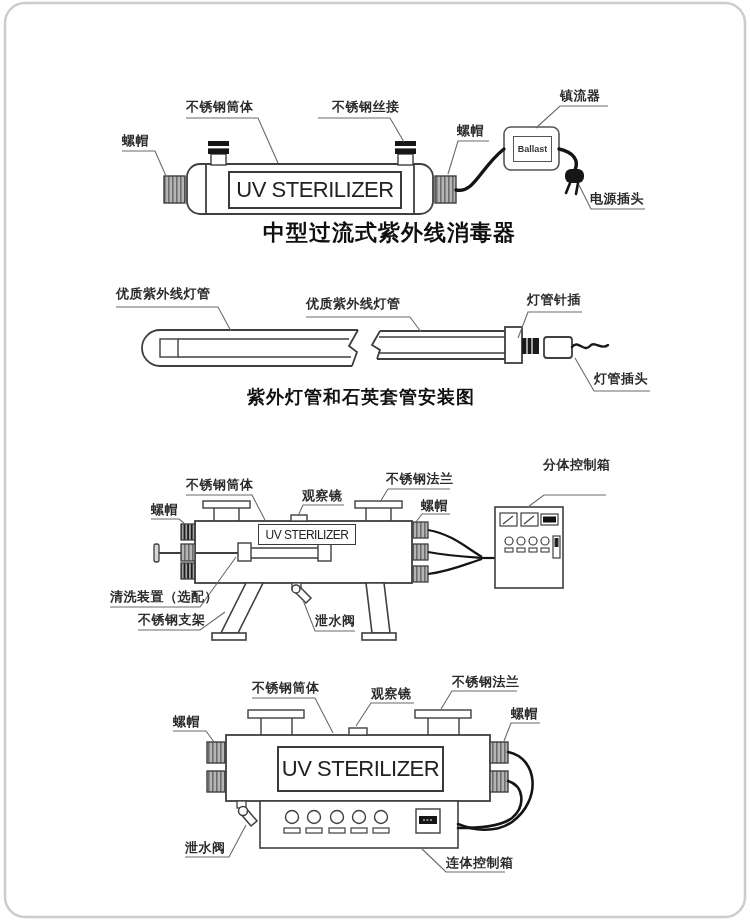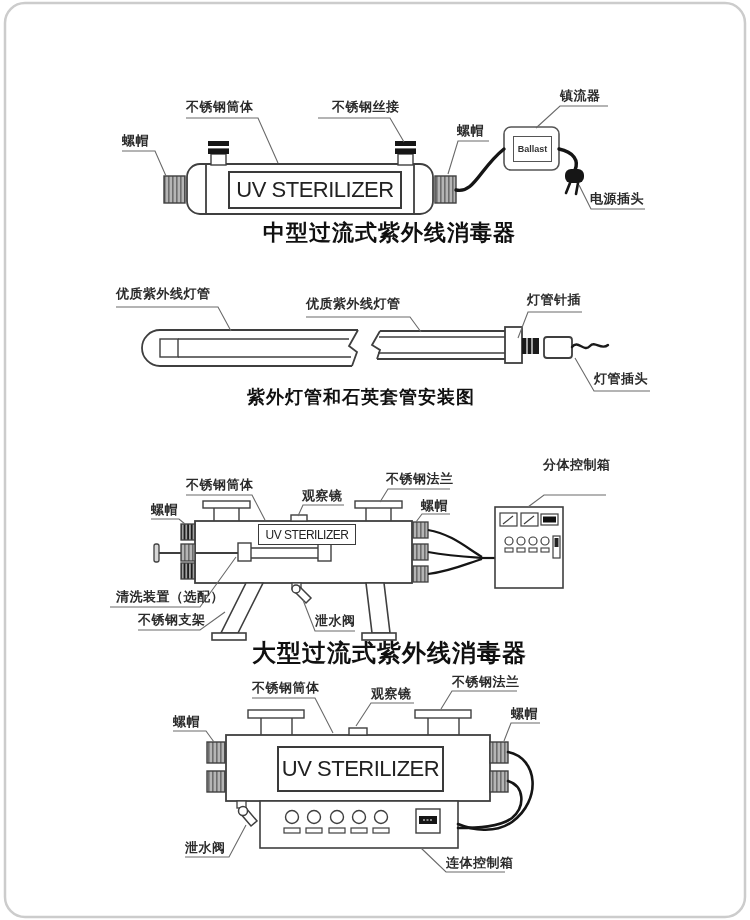--- a/index.html
+++ b/index.html
@@ -254,25 +254,24 @@
 <div class="lbl" style="left:527px;top:293px">灯管针插</div>
 <div class="lbl" style="left:594px;top:372px">灯管插头</div>
 <div class="cap" style="left:247px;top:388px;font-size:18px">紫外灯管和石英套管安装图</div>
 
 <div class="lbl" style="left:186px;top:478px">不锈钢筒体</div>
 <div class="lbl" style="left:302px;top:489px">观察镜</div>
 <div class="lbl" style="left:386px;top:472px">不锈钢法兰</div>
 <div class="lbl" style="left:543px;top:458px">分体控制箱</div>
 <div class="lbl" style="left:151px;top:503px">螺帽</div>
 <div class="lbl" style="left:421px;top:499px">螺帽</div>
-<div class="lbl" style="left:116px;top:590px">清洗装置（选配）</div>
+<div class="lbl" style="left:110px;top:590px">清洗装置（选配）</div>
 <div class="lbl" style="left:138px;top:613px">不锈钢支架</div>
 <div class="lbl" style="left:315px;top:614px">泄水阀</div>
 <div class="devbox" style="left:258px;top:524px;width:96px;height:19px;font-size:12px;border-width:1.5px">UV STERILIZER</div>
-<div class="cap" style="left:252px;top:641px;font-size:24px">大型过流式紫外线消毒器</div>
 
 <div class="lbl" style="left:252px;top:681px">不锈钢筒体</div>
 <div class="lbl" style="left:371px;top:687px">观察镜</div>
 <div class="lbl" style="left:452px;top:675px">不锈钢法兰</div>
 <div class="lbl" style="left:173px;top:715px">螺帽</div>
 <div class="lbl" style="left:511px;top:707px">螺帽</div>
 <div class="lbl" style="left:185px;top:841px">泄水阀</div>
 <div class="lbl" style="left:446px;top:856px">连体控制箱</div>
 <div class="devbox" style="left:277px;top:746px;width:163px;height:42px;font-size:22px">UV STERILIZER</div>
 

